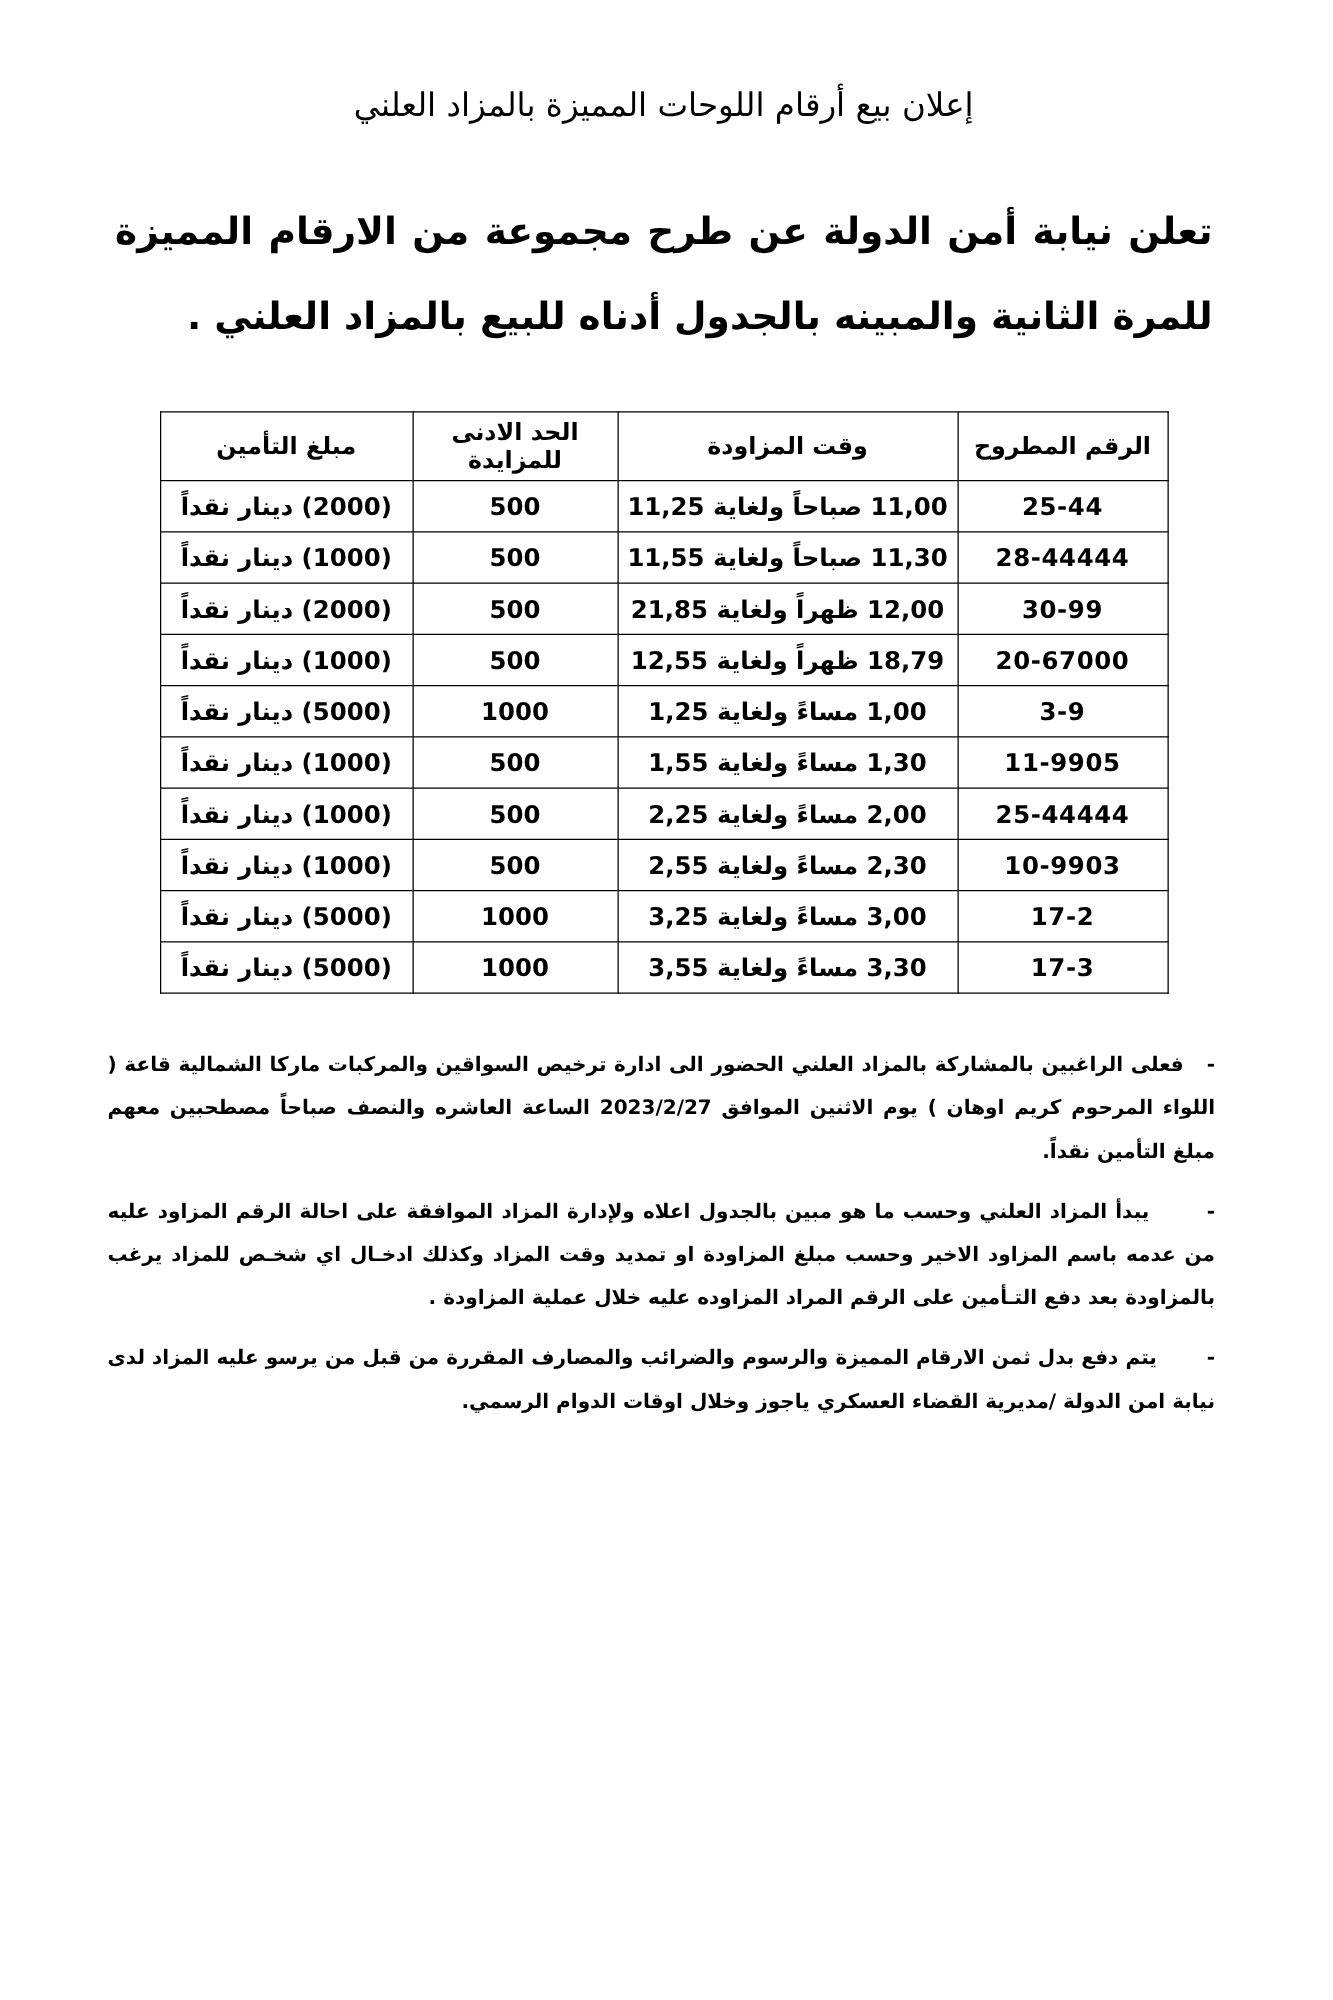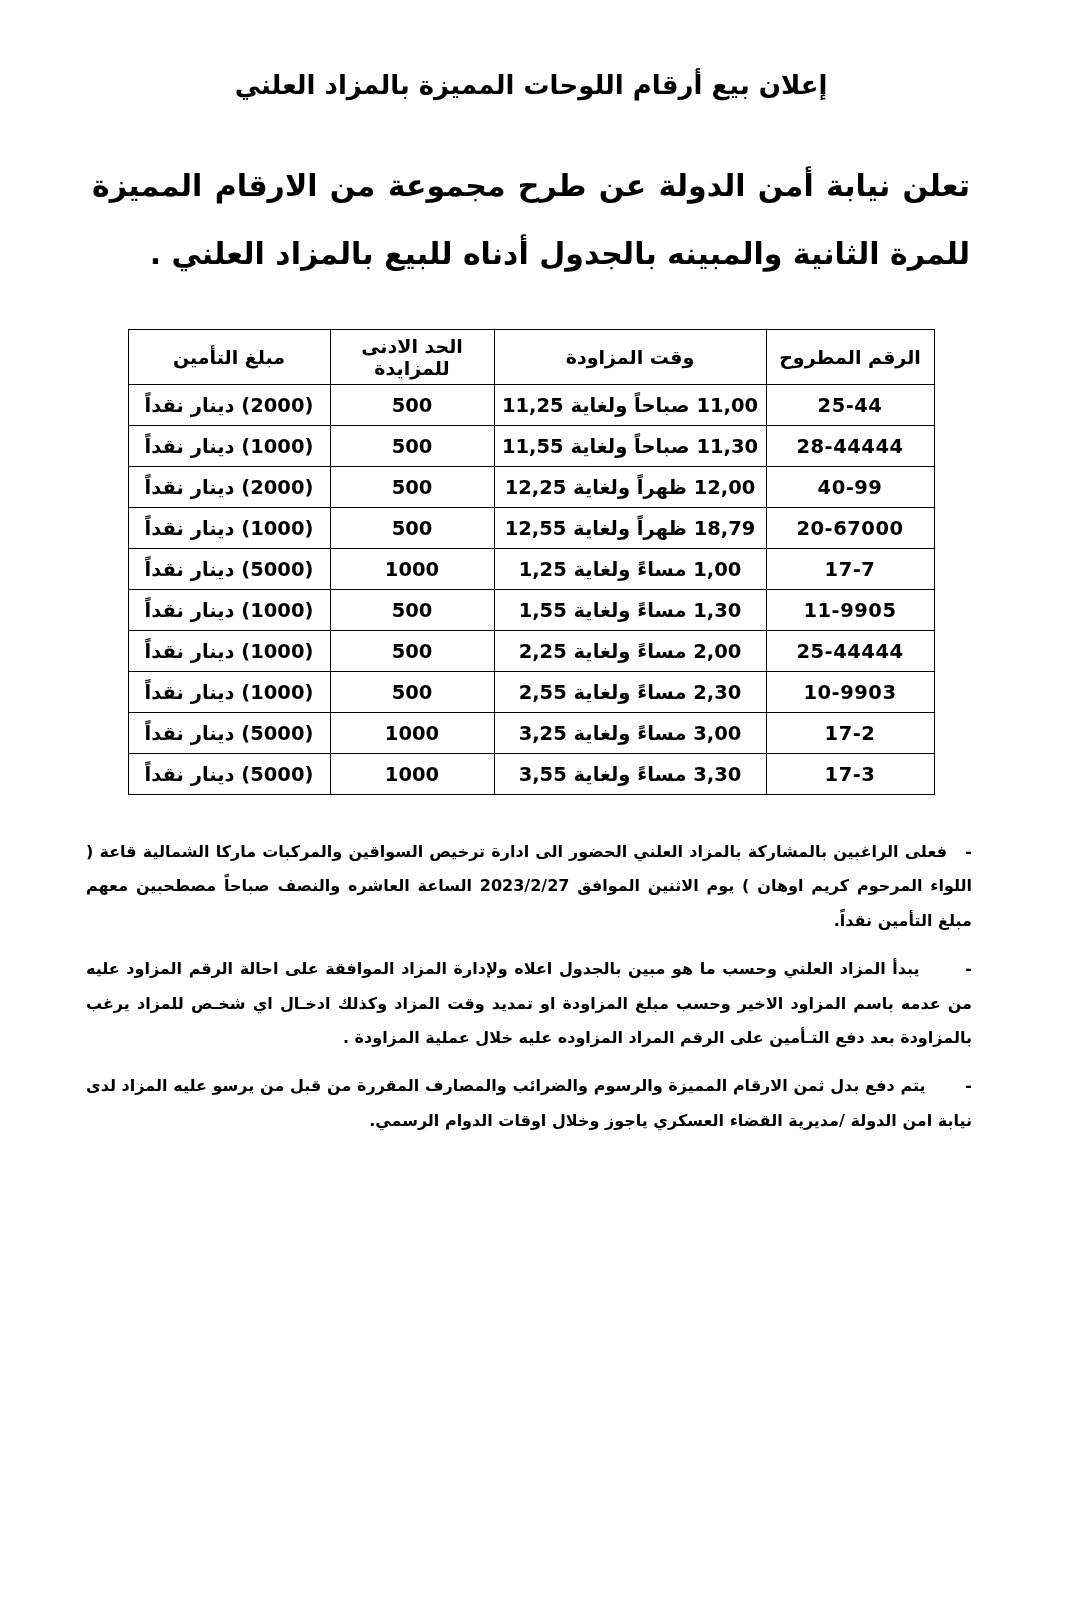--- a/index.html
+++ b/index.html
@@ -13,21 +13,21 @@
     width: 1066px;
     min-height: 1600px;
     box-sizing: border-box;
     padding: 52px 90px 40px 86px;
     direction: rtl;
     font-weight: bold;
   }
   .title {
     text-align: center;
     font-size: 26px;
-    font-weight: bold;
+    font-weight: normal;
     margin: 18px 0 0 0;
   }
   .intro {
     margin: 52px 6px 0 6px;
     font-size: 30px;
     line-height: 2.25;
     text-align: justify;
   }
   table.auction-table {
     border-collapse: collapse;
@@ -102,33 +102,33 @@
         <td class="minbid-cell">500</td>
         <td>(2000)  دينار نقداً</td>
       </tr>
       <tr>
         <td class="num-cell">28-44444</td>
         <td>11,30 صباحاً ولغاية 11,55</td>
         <td class="minbid-cell">500</td>
         <td>(1000)  دينار نقداً</td>
       </tr>
       <tr>
-        <td class="num-cell">40-99</td>
-        <td>12,00 ظهراً ولغاية 12,25</td>
+        <td class="num-cell">30-99</td>
+        <td>12,00 ظهراً ولغاية 21,85</td>
         <td class="minbid-cell">500</td>
         <td>(2000)  دينار نقداً</td>
       </tr>
       <tr>
         <td class="num-cell">20-67000</td>
         <td>18,79 ظهراً ولغاية 12,55</td>
         <td class="minbid-cell">500</td>
         <td>(1000)  دينار نقداً</td>
       </tr>
       <tr>
-        <td class="num-cell">17-7</td>
+        <td class="num-cell">3-9</td>
         <td>1,00 مساءً ولغاية 1,25</td>
         <td class="minbid-cell">1000</td>
         <td>(5000)  دينار نقداً</td>
       </tr>
       <tr>
         <td class="num-cell">11-9905</td>
         <td>1,30 مساءً ولغاية 1,55</td>
         <td class="minbid-cell">500</td>
         <td>(1000)  دينار نقداً</td>
       </tr>

